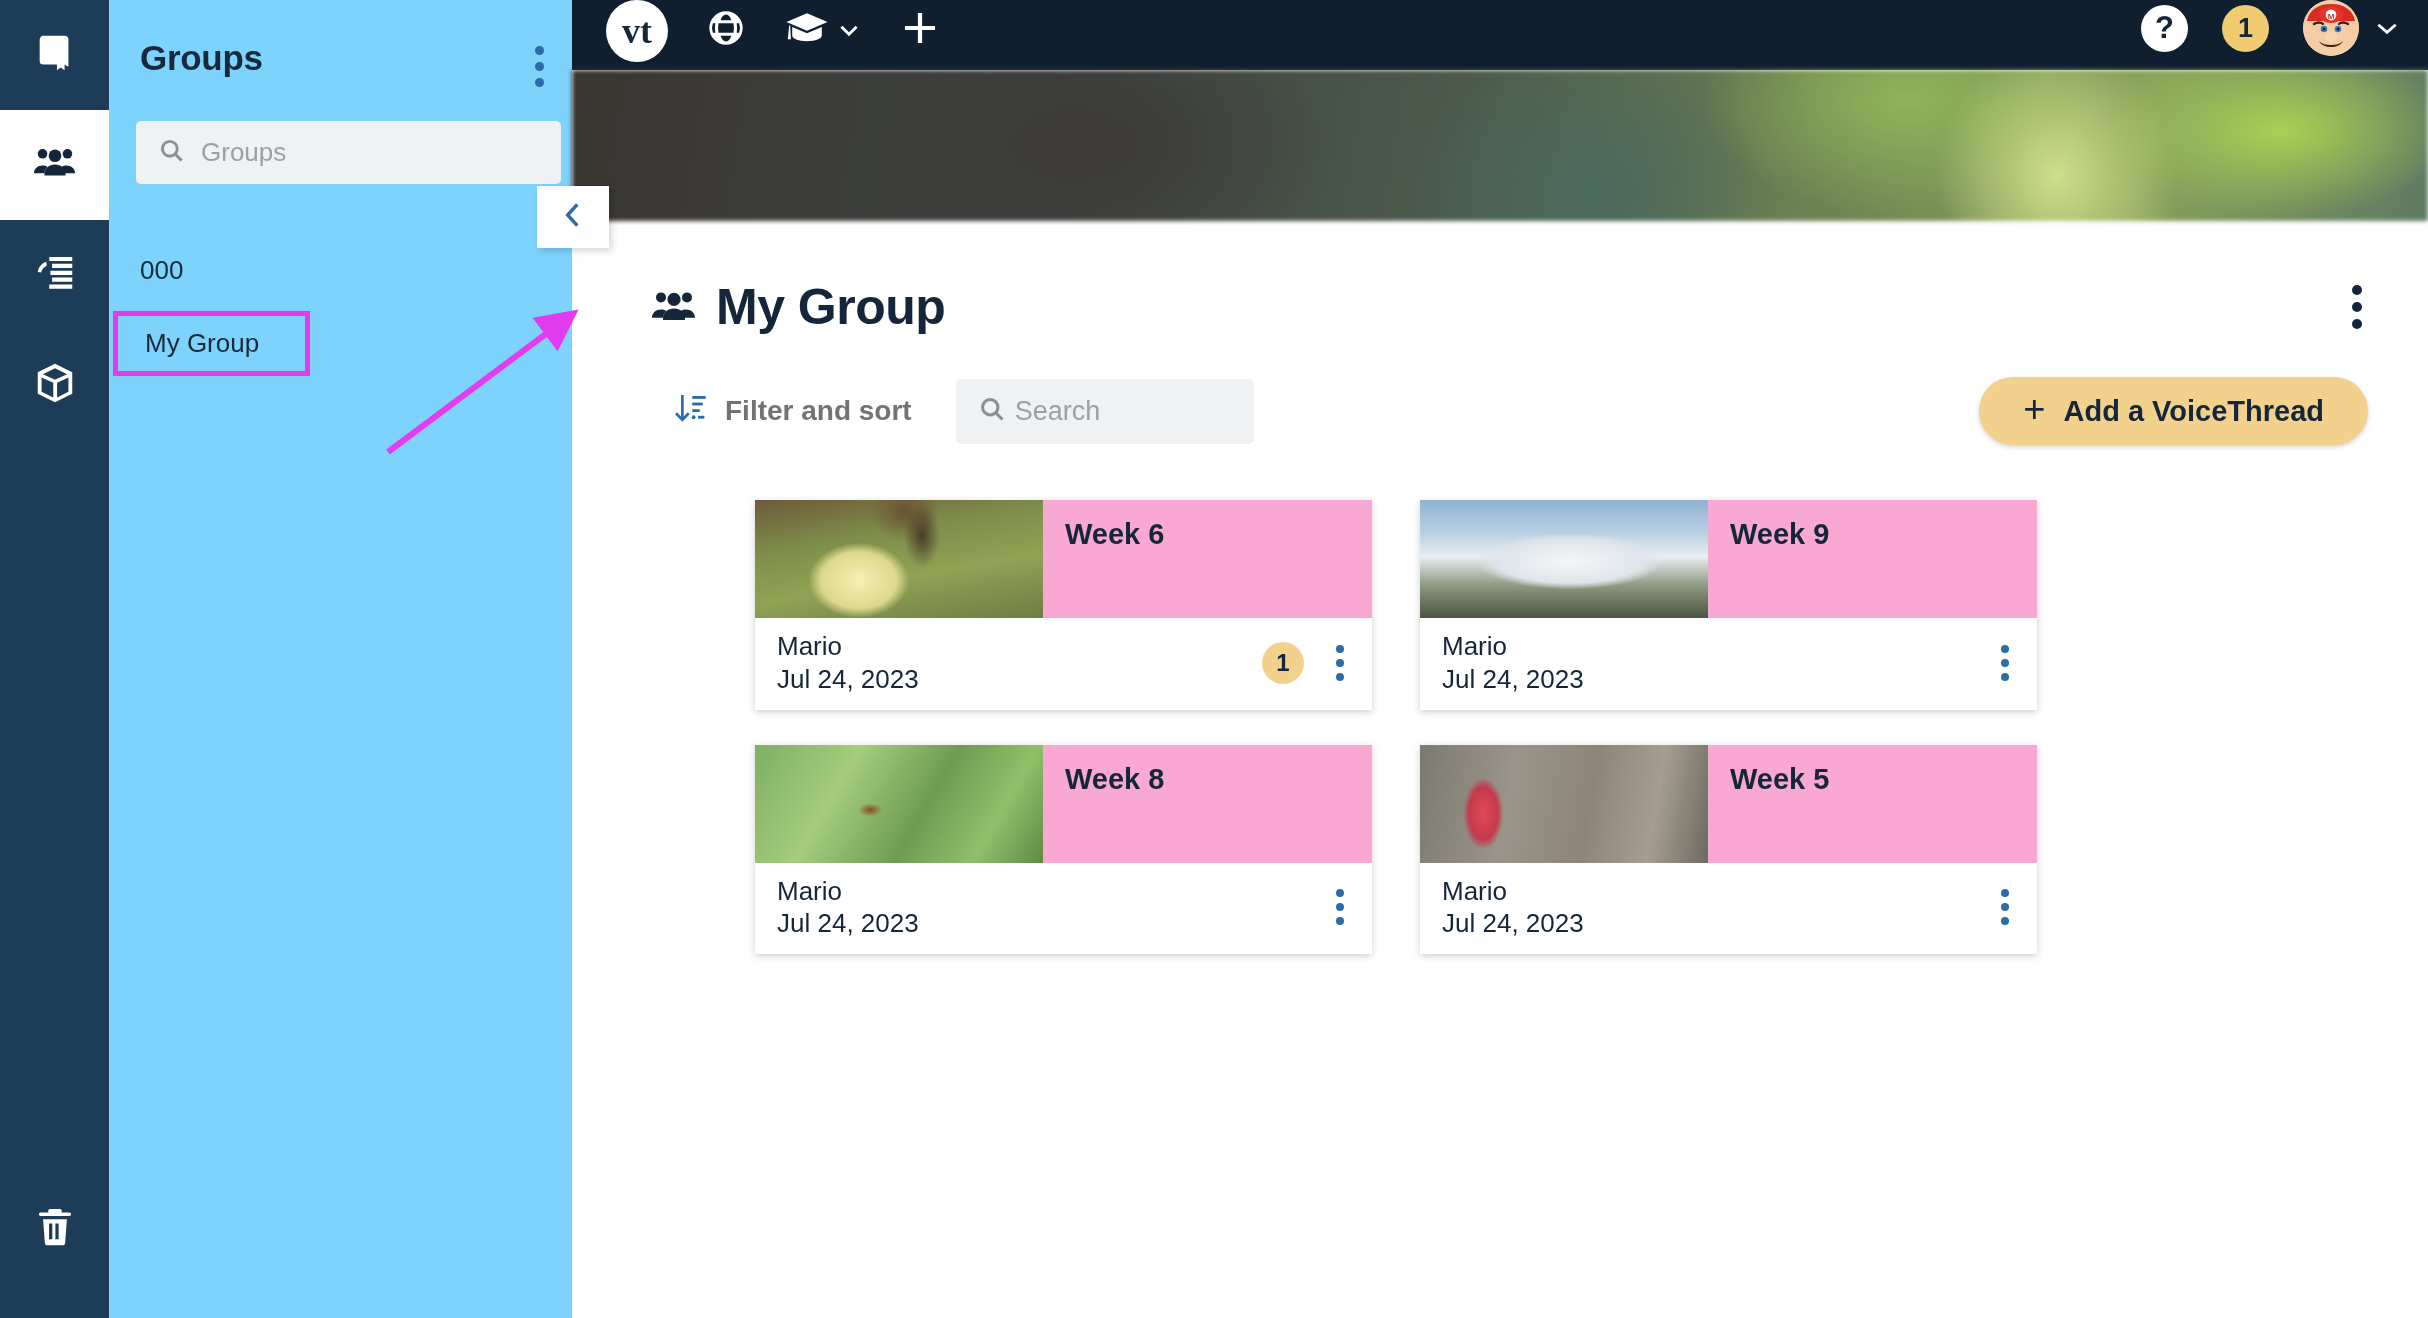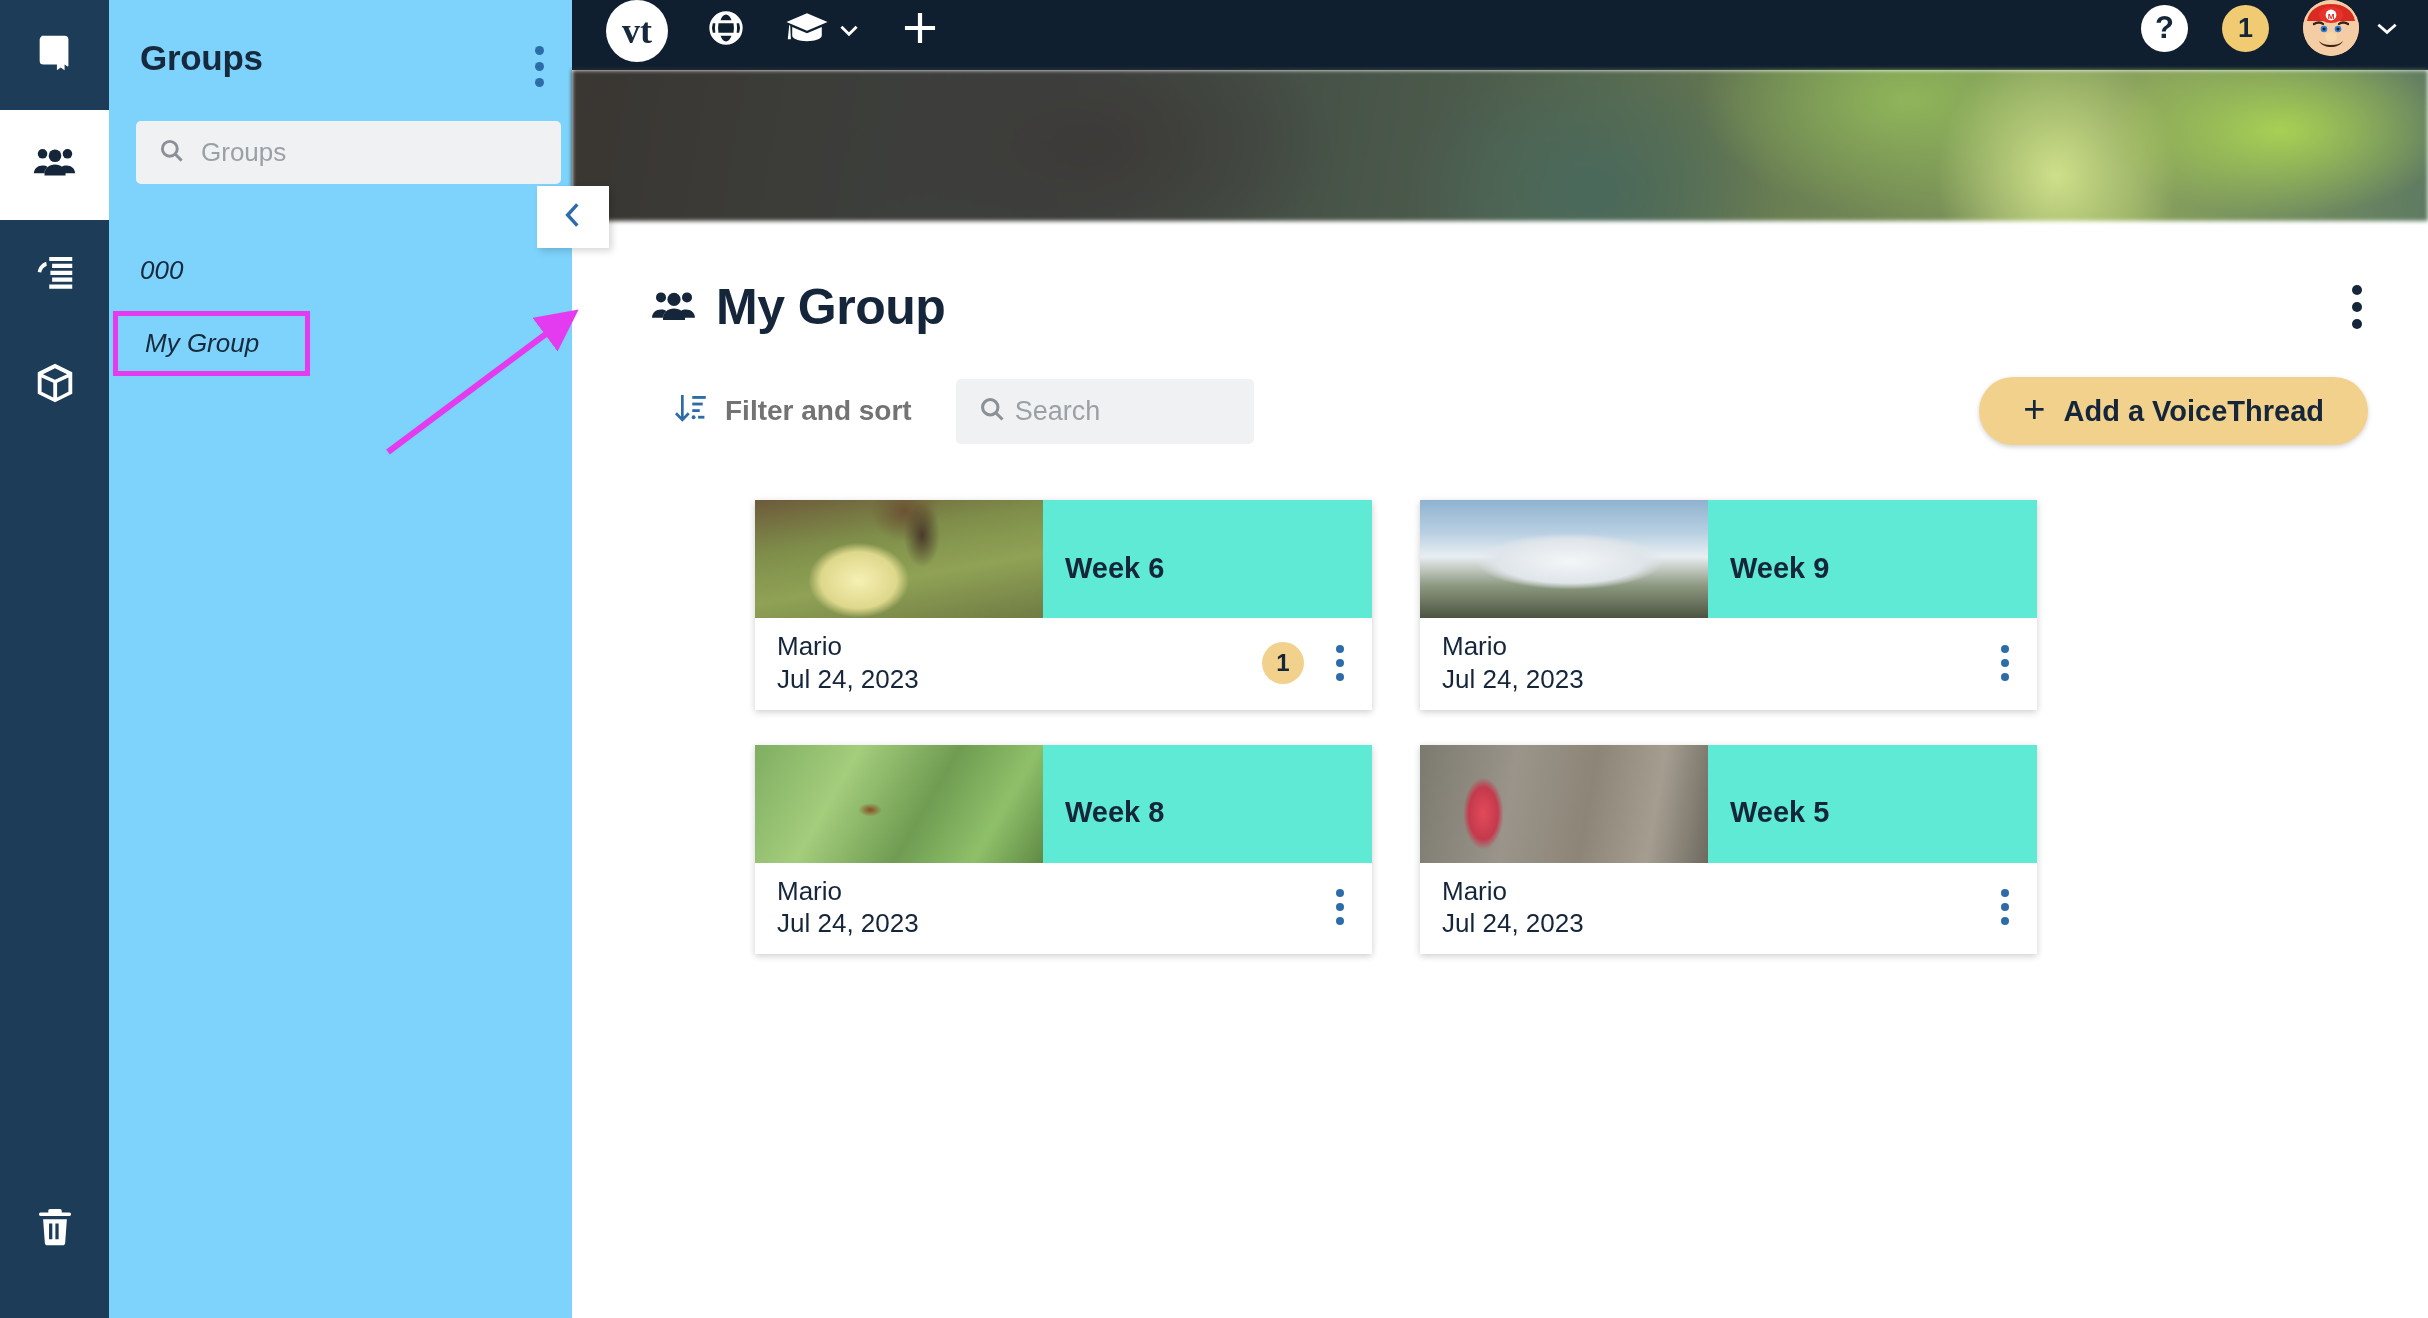--- a/index.html
+++ b/index.html
@@ -56,21 +56,21 @@
   .search-box input {
     border: 0; outline: 0; background: transparent;
     font-family: "Liberation Sans", sans-serif;
     font-size: 26px; color: #22303f; width: 100%;
   }
   .search-box input::placeholder { color: #9aa0a6; }
 
   .group-list { padding-top: 56px; }
   .group-item {
     font-size: 26px; color: #17293c;
-    padding: 15px 0 15px 31px; cursor: pointer; font-style: italic;
+    padding: 15px 0 15px 31px; cursor: pointer;
   }
   .group-item.highlighted {
     border: 5px solid #e53bf0;
     margin: 10px 0 0 4px;
     padding: 12px 0 12px 27px;
     width: 197px;
   }
 
   
   .collapse-tab {
@@ -187,21 +187,21 @@
     display: grid;
     grid-template-columns: 617px 617px;
     gap: 35px 48px;
     padding: 55px 0 0 183px;
   }
   .card {
     background: #ffffff;
     box-shadow: 0 2px 7px rgba(0,0,0,0.20);
     cursor: pointer;
   }
-  .card-top { display: flex; height: 118px; background: #5eead4; align-items: center; }
+  .card-top { display: flex; height: 118px; background: #f9a8d4; }
   .card-thumb { width: 288px; height: 118px; flex: none; background-size: cover; background-position: center; }
   .card-name {
     flex: 1; padding: 18px 0 0 22px;
     font-size: 29px; font-weight: 700; color: #16263a;
   }
   .card-bot {
     display: flex; align-items: center;
     padding: 12px 22px 14px 22px; background: #ffffff;
   }
   .card-meta { font-size: 26px; color: #16263a; line-height: 1.26; }

